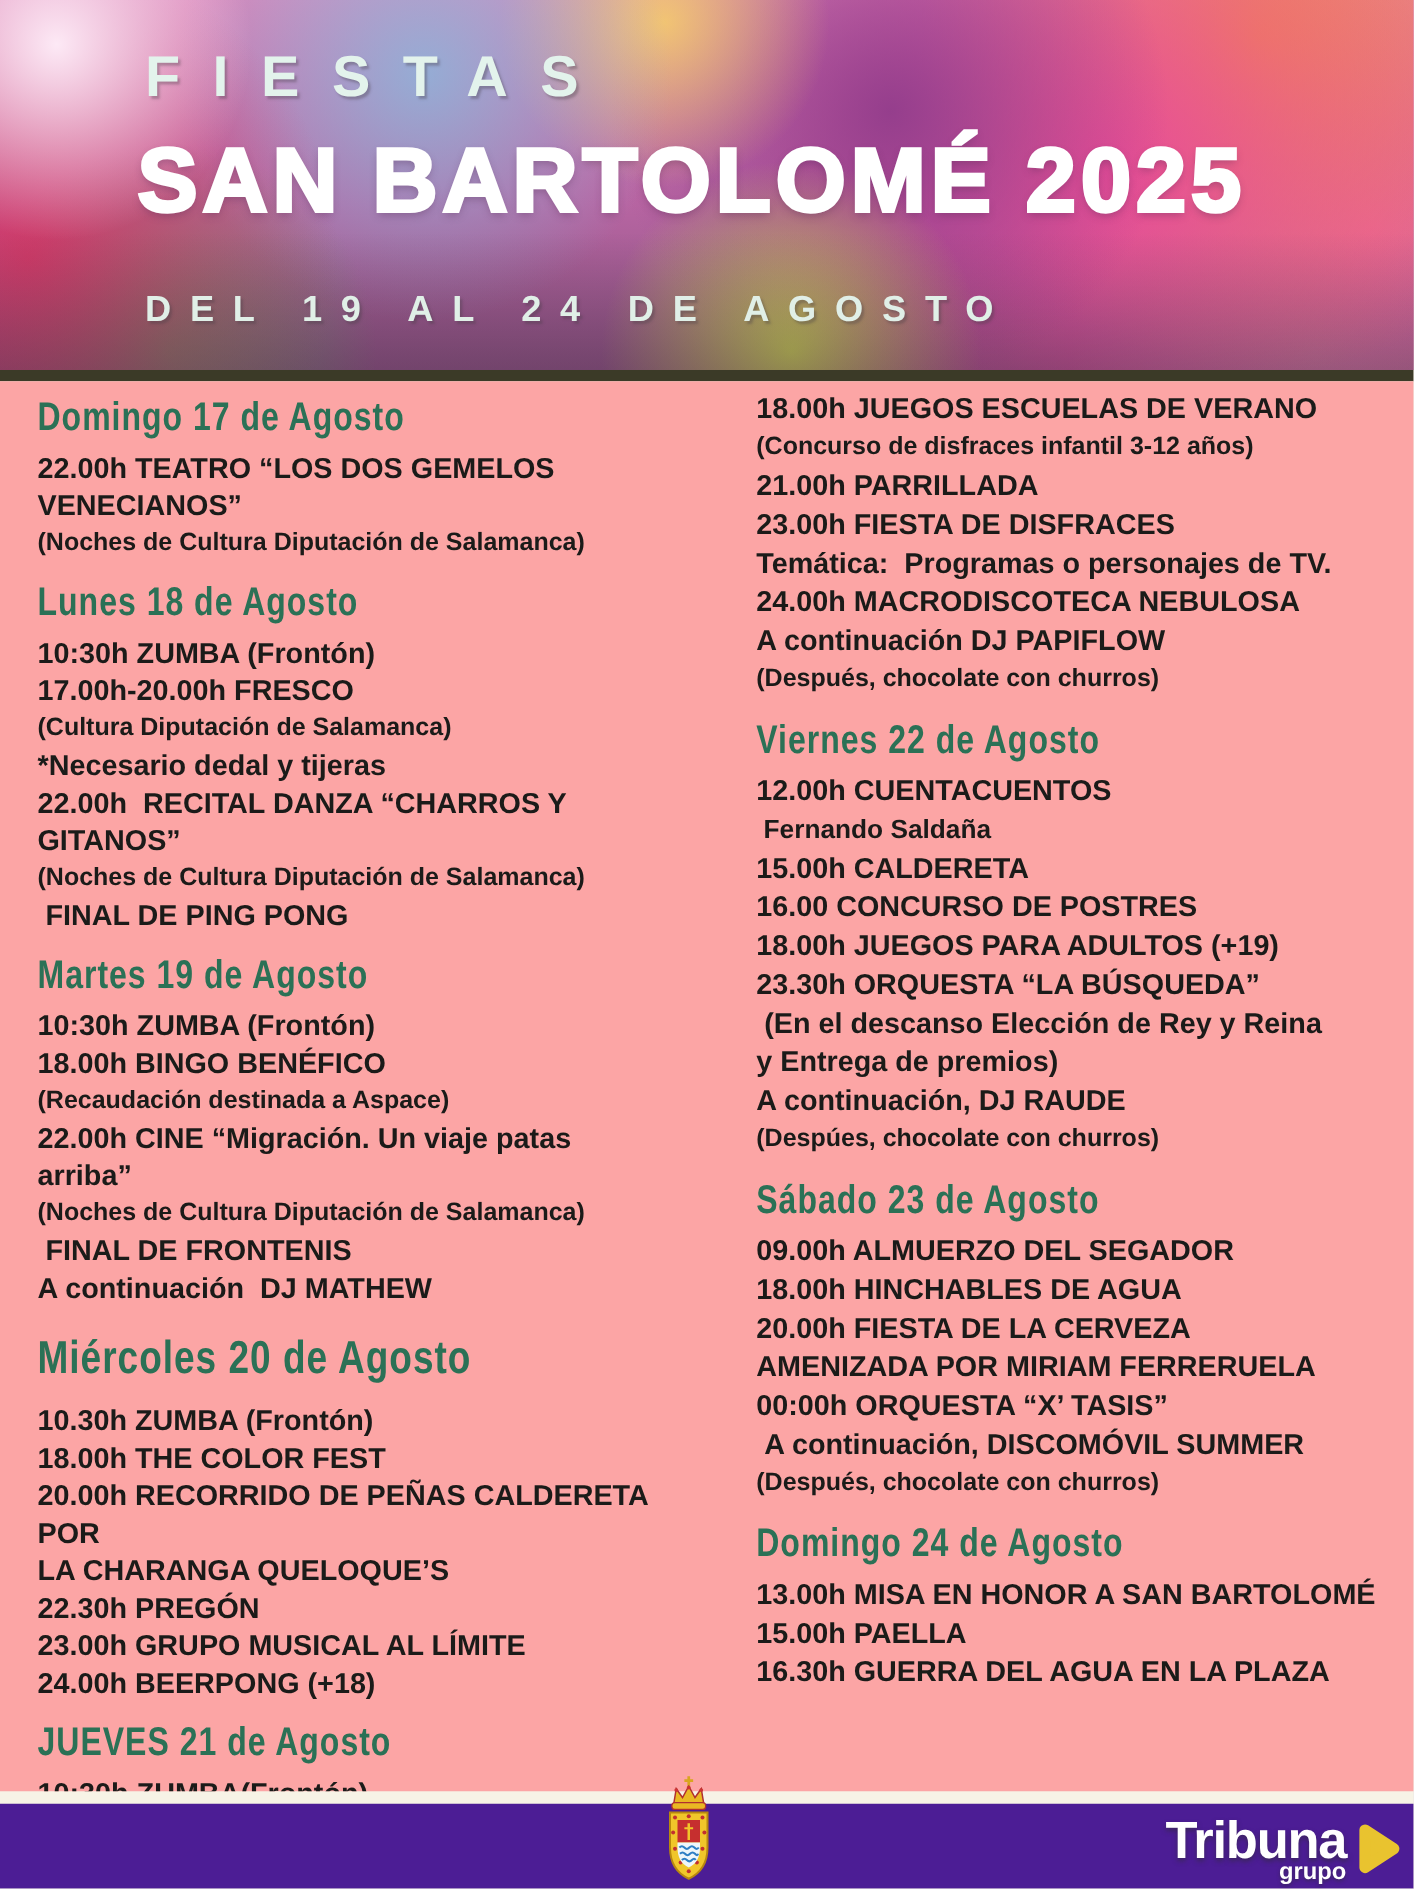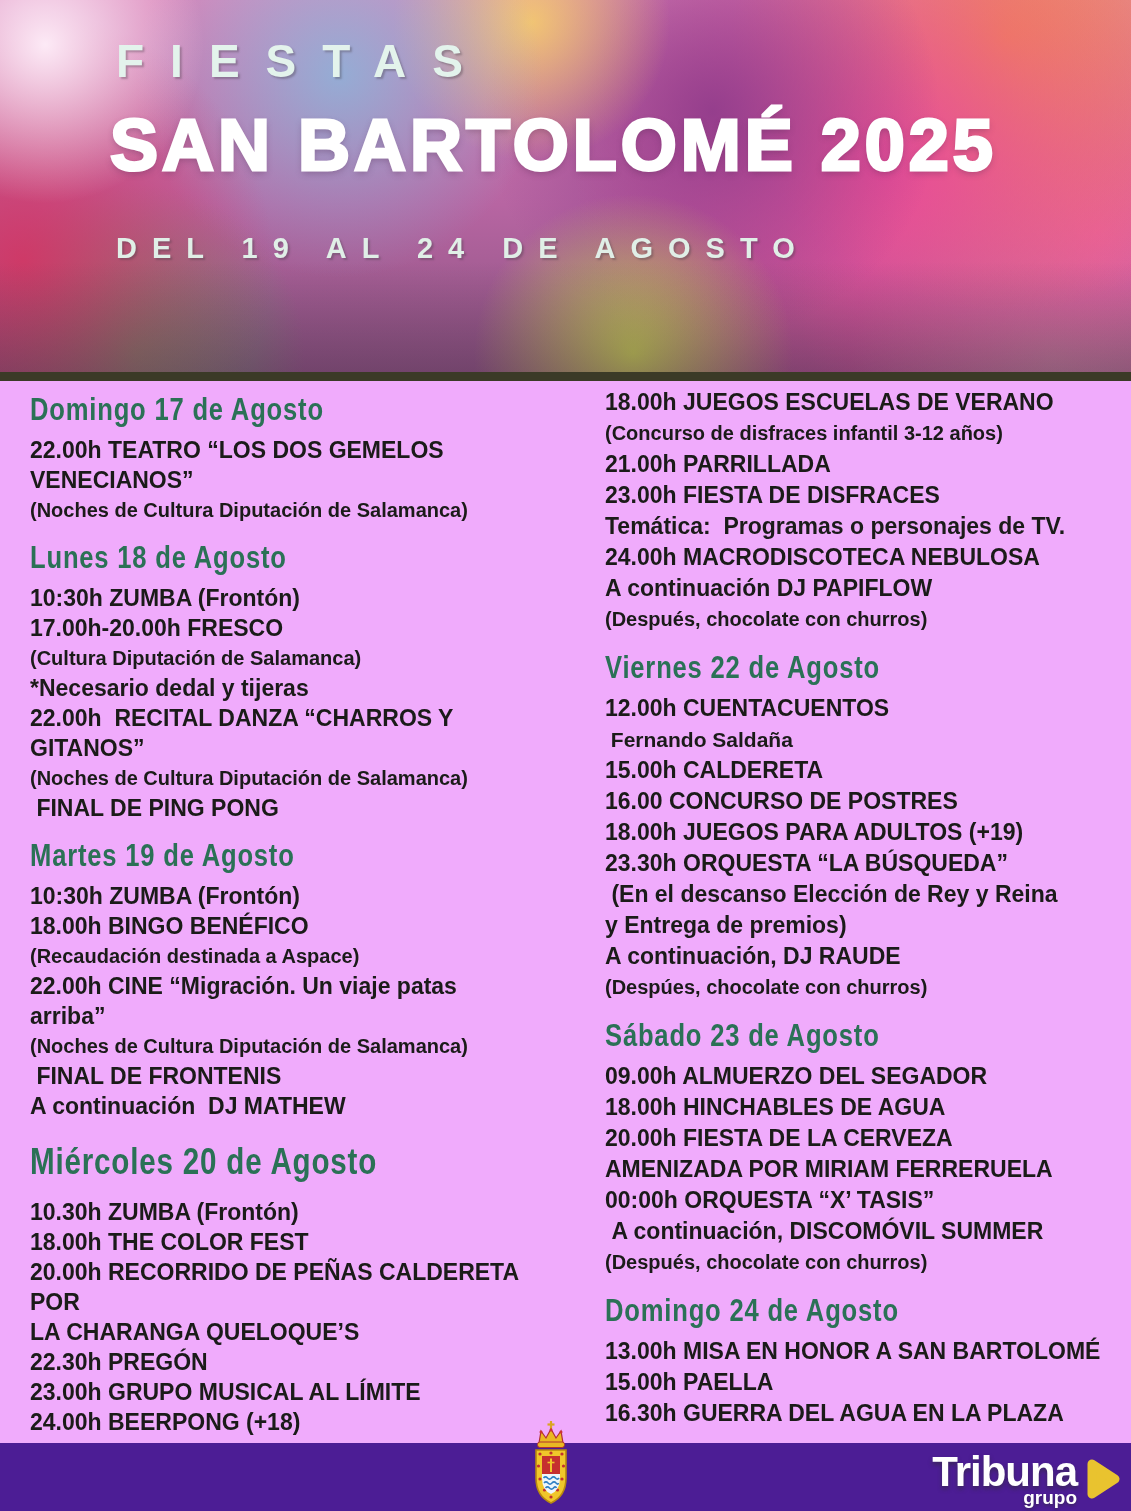--- a/index.html
+++ b/index.html
@@ -5,21 +5,21 @@
   * { margin:0; padding:0; box-sizing:border-box; }
   html,body { background:#e9e9e9; }
   .poster {
     position:relative; width:1131px; height:1511px; margin:0 auto;
     background:#f7f3e6; overflow:hidden;
     font-family:"Liberation Sans", sans-serif;
   }
 
   
   .hero {
-    position:relative; width:100%; height:372px; overflow:hidden;
+    position:relative; width:100%; height:296px; overflow:hidden;
     background-color:#c470a8;
     background-image:
       radial-gradient(circle at 4% 12%, rgba(255,240,250,.95), rgba(255,255,255,0) 14%),
       radial-gradient(circle at 2% 70%, rgba(214,50,96,.85), rgba(214,50,96,0) 22%),
       radial-gradient(circle at 12% 95%, rgba(96,160,96,.8), rgba(96,160,96,0) 16%),
       radial-gradient(circle at 30% 20%, rgba(130,190,225,.75), rgba(130,190,225,0) 24%),
       radial-gradient(circle at 47% 6%, rgba(250,215,100,.8), rgba(250,215,100,0) 20%),
       radial-gradient(circle at 56% 95%, rgba(196,212,74,.9), rgba(196,212,74,0) 22%),
       radial-gradient(circle at 63% 30%, rgba(142,58,138,.9), rgba(142,58,138,0) 30%),
       radial-gradient(circle at 78% 45%, rgba(233,74,152,.95), rgba(233,74,152,0) 34%),
@@ -47,21 +47,21 @@
   .hero-dates {
     position:absolute; left:116px; top:232px; z-index:2;
     font-size:29px; font-weight:700; letter-spacing:15px; color:#e0efe7;
     text-shadow:2px 2px 2px rgba(70,60,70,.35);
   }
   .hero-divider { width:100%; height:9px; background:#3b3a27; }
 
   
   .schedule {
     display:flex; width:100%; height:1128px; overflow:hidden;
-    background:#f0abfc; color:#1b1b19;
+    background:#fca5a5; color:#1b1b19;
   }
   .col { flex:0 0 auto; }
   .col-left  { width:568px; padding:6px 4px 0 30px; }
   .col-right { width:563px; padding:6px 4px 0 37px; }
 
   .line {
     white-space:pre-wrap; font-weight:700; color:#1b1b19;
   }
   .line.event    { font-size:23px; line-height:30px; }
   .line.event-sm { font-size:21px; line-height:30px; }

